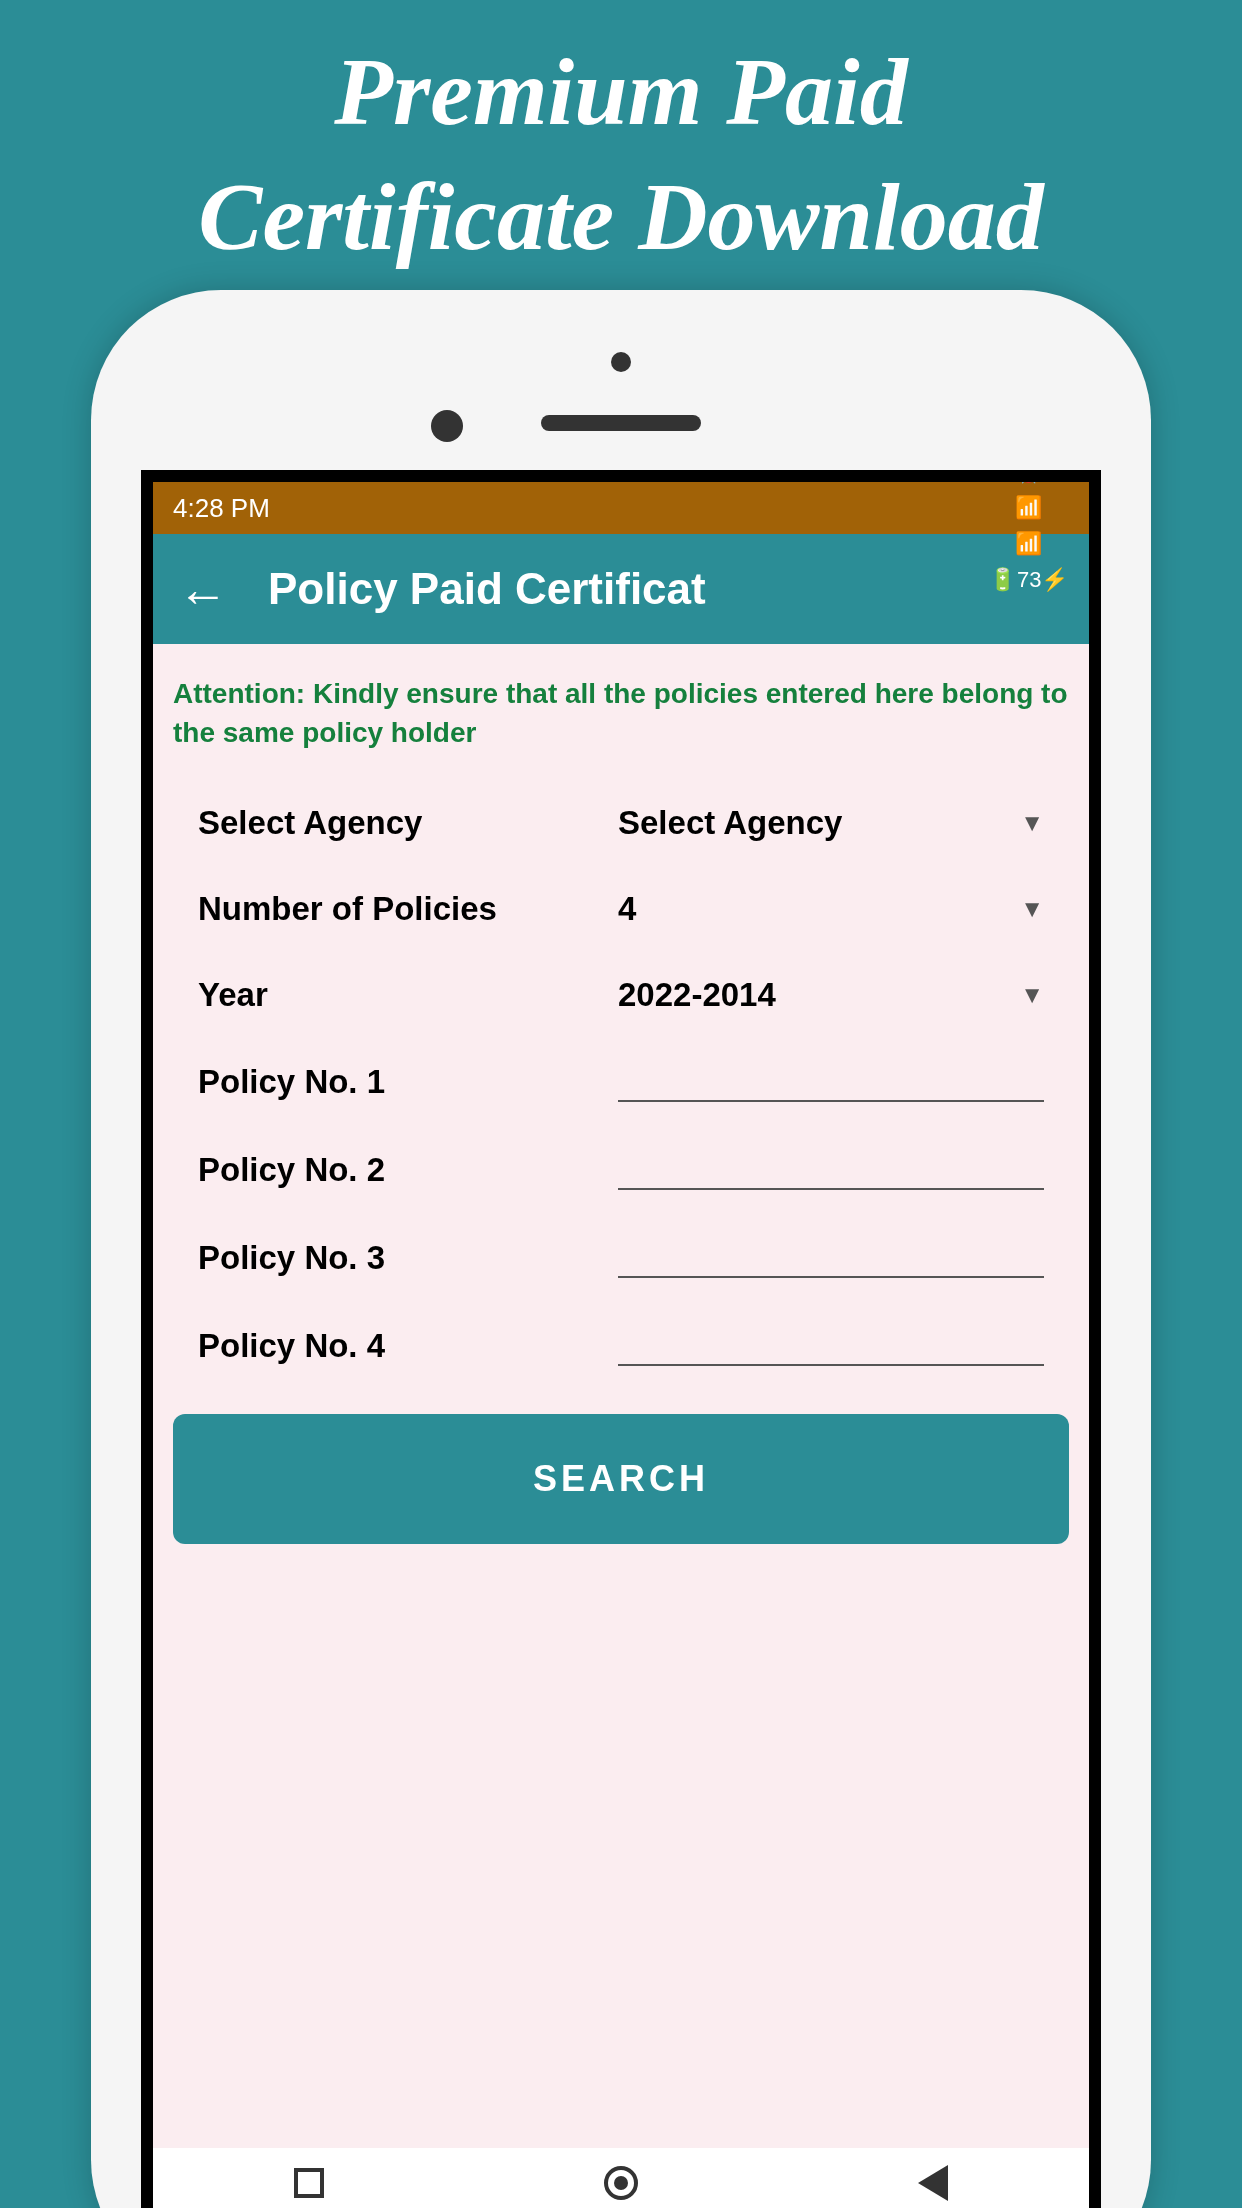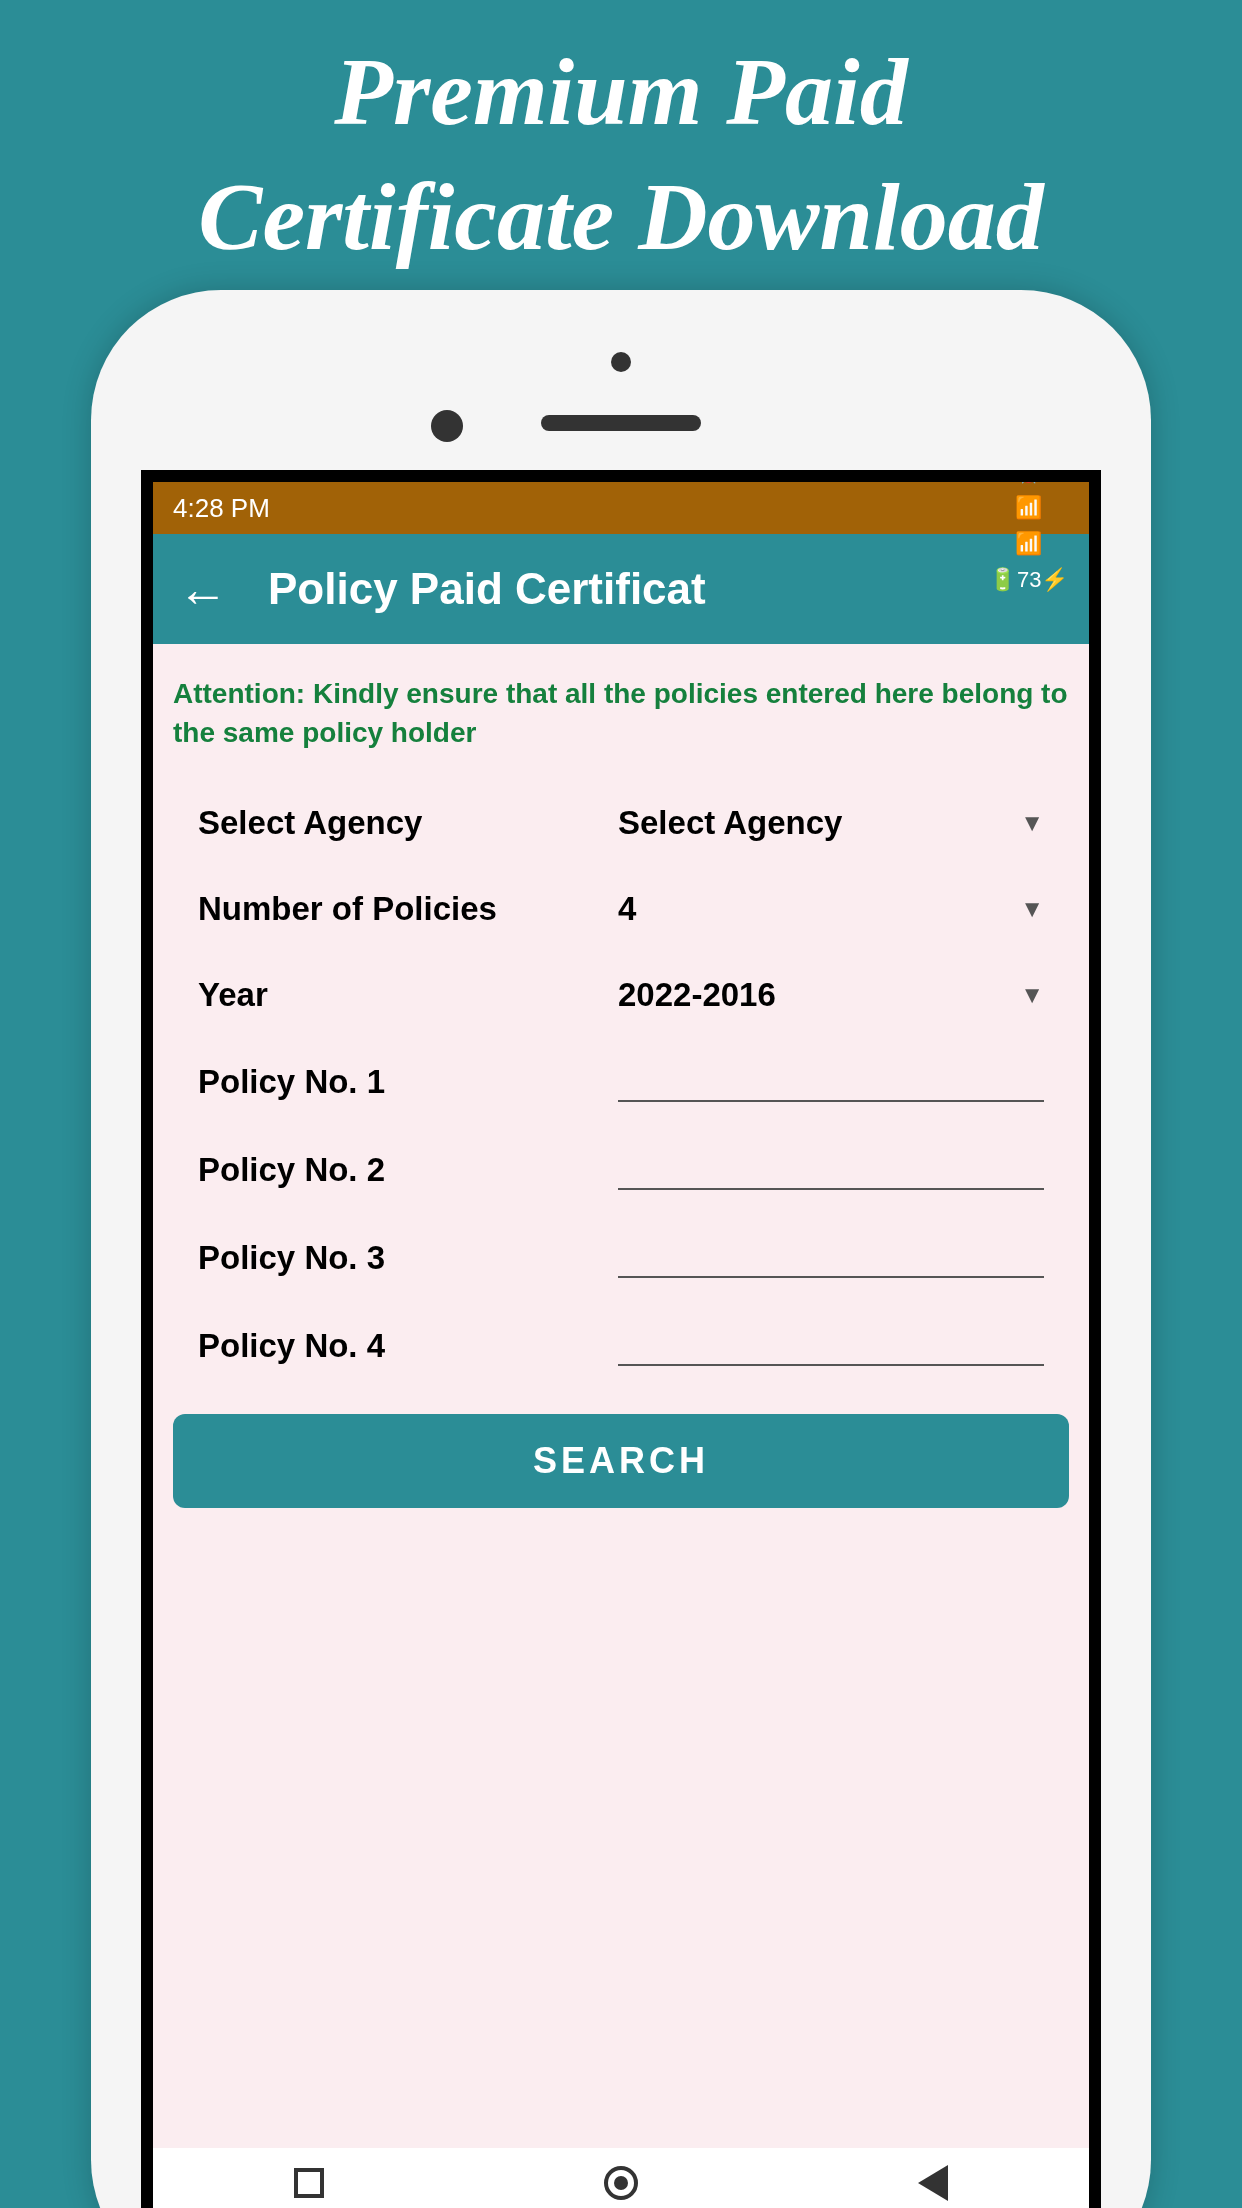--- a/index.html
+++ b/index.html
@@ -182,21 +182,21 @@
       height: 40px;
     }
 
     .search-button {
       margin: 20px 5px 0;
       background: #2b8d96;
       color: white;
       font-size: 36px;
       font-weight: bold;
       letter-spacing: 4px;
-      padding: 26px;
+      padding: 44px;
       text-align: center;
       border-radius: 12px;
     }
 
     .nav-bar {
       position: absolute;
       bottom: 0;
       left: 0;
       right: 0;
       height: 70px;
@@ -295,21 +295,21 @@
         <div class="form-label">Number of Policies</div>
         <div class="dropdown">
           <span>4</span>
           <span class="dropdown-caret">▼</span>
         </div>
       </div>
 
       <div class="form-row">
         <div class="form-label">Year</div>
         <div class="dropdown">
-          <span>2022-2016</span>
+          <span>2022-2014</span>
           <span class="dropdown-caret">▼</span>
         </div>
       </div>
 
       <div class="form-row">
         <div class="form-label">Policy No. 1</div>
         <div class="input-underline"></div>
       </div>
 
       <div class="form-row">

